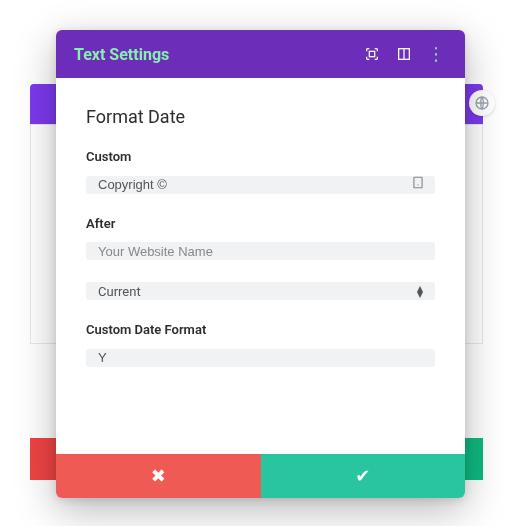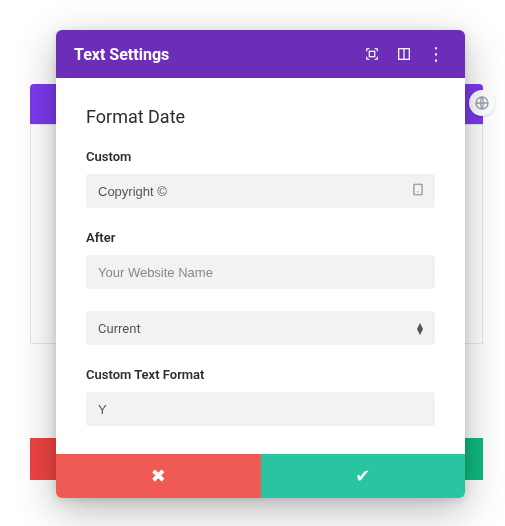--- a/index.html
+++ b/index.html
@@ -9,32 +9,32 @@
   .bg-globe { position: absolute; right: 10px; top: 90px; width: 26px; height: 26px; border-radius: 50%; background: #fff; display: flex; align-items: center; justify-content: center; box-shadow: 0 1px 3px rgba(0,0,0,.15); color: #9ca3af; }
   .bg-card { position: absolute; left: 30px; right: 22px; top: 124px; height: 220px; background: #fff; border: 1px solid #e5e7eb; }
   .bg-chip { position: absolute; right: 54px; top: 130px; height: 24px; padding: 4px 10px; font-size: 12px; color: #4b5563; background: #fff; border: 1px solid #e5e7eb; border-radius: 3px; }
   .bg-dots { position: absolute; right: 54px; top: 182px; color: #3b82f6; font-size: 18px; letter-spacing: 2px; }
   .bg-bottom { position: absolute; left: 30px; right: 22px; top: 438px; height: 42px; display: flex; }
   .bg-bottom .red { flex: 0 0 18%; background: #ef4444; }
   .bg-bottom .mid { flex: 1; background: #fff; }
   .bg-bottom .green { flex: 0 0 12%; background: #10b981; }
 
   .modal { position: absolute; left: 56px; right: 40px; top: 30px; bottom: 28px; background: transparent; display: flex; flex-direction: column; border-radius: 6px; box-shadow: 0 12px 40px rgba(0,0,0,.28), 0 2px 8px rgba(0,0,0,.12); overflow: hidden; }
-  .modal-header { background: #6c2eb9; color: #ffffff; height: 48px; display: flex; align-items: center; padding: 0 18px; gap: 10px; }
+  .modal-header { background: #6c2eb9; color: #86efac; height: 48px; display: flex; align-items: center; padding: 0 18px; gap: 10px; }
   .modal-title { font-size: 16px; font-weight: 700; flex: 1; }
   .hicon { width: 22px; height: 22px; display: inline-flex; align-items: center; justify-content: center; cursor: pointer; opacity: .95; }
   .hicon svg { width: 16px; height: 16px; stroke: #fff; fill: none; stroke-width: 2; }
   .hicon.dots { font-size: 18px; line-height: 1; }
 
   .modal-body { background: #fff; flex: 1; padding: 28px 30px 18px 30px; overflow: hidden; }
   .section-title { font-size: 18px; font-weight: 400; color: #2d2d2d; margin-bottom: 22px; }
   .field { margin-bottom: 22px; }
   .field label { display: block; font-size: 13px; font-weight: 600; color: #2d2d2d; margin-bottom: 10px; }
   .control { position: relative; }
-  .control input, .control .select { width: 100%; height: 34px; background: #f1f2f4; border: none; border-radius: 3px; padding: 0 12px; font-size: 13px; color: #555; }
+  .control input, .control .select { width: 100%; height: 18px; background: #f1f2f4; border: none; border-radius: 3px; padding: 0 12px; font-size: 13px; color: #555; }
   .control input::placeholder { color: #888; }
   .control .suffix-icon { position: absolute; right: 10px; top: 50%; transform: translateY(-50%); color: #888; }
   .control .select { display: flex; align-items: center; justify-content: space-between; cursor: pointer; }
   .select-caret { color: #555; font-size: 12px; display: flex; flex-direction: column; line-height: 6px; }
 
   .modal-footer { display: flex; height: 44px; }
   .modal-footer button { flex: 1; border: none; cursor: pointer; color: #fff; font-size: 18px; display: flex; align-items: center; justify-content: center; }
   .btn-cancel { background: #ef5a54; }
   .btn-confirm { background: #29c4a0; }
 </style>
@@ -106,21 +106,21 @@
           <span>Current</span>
           <span class="select-caret">
               <span>▴</span>
               <span>▾</span>
             </span>
         </div>
       </div>
     </div>
 
     <div class="field">
-      <label>Custom Text Format</label>
+      <label>Custom Date Format</label>
       <div class="control">
         <input type="text" value="Y" style="">
       </div>
     </div>
   </div>
 
   <div class="modal-footer">
     <button class="btn-cancel">
       <span>✖</span>
     </button>

